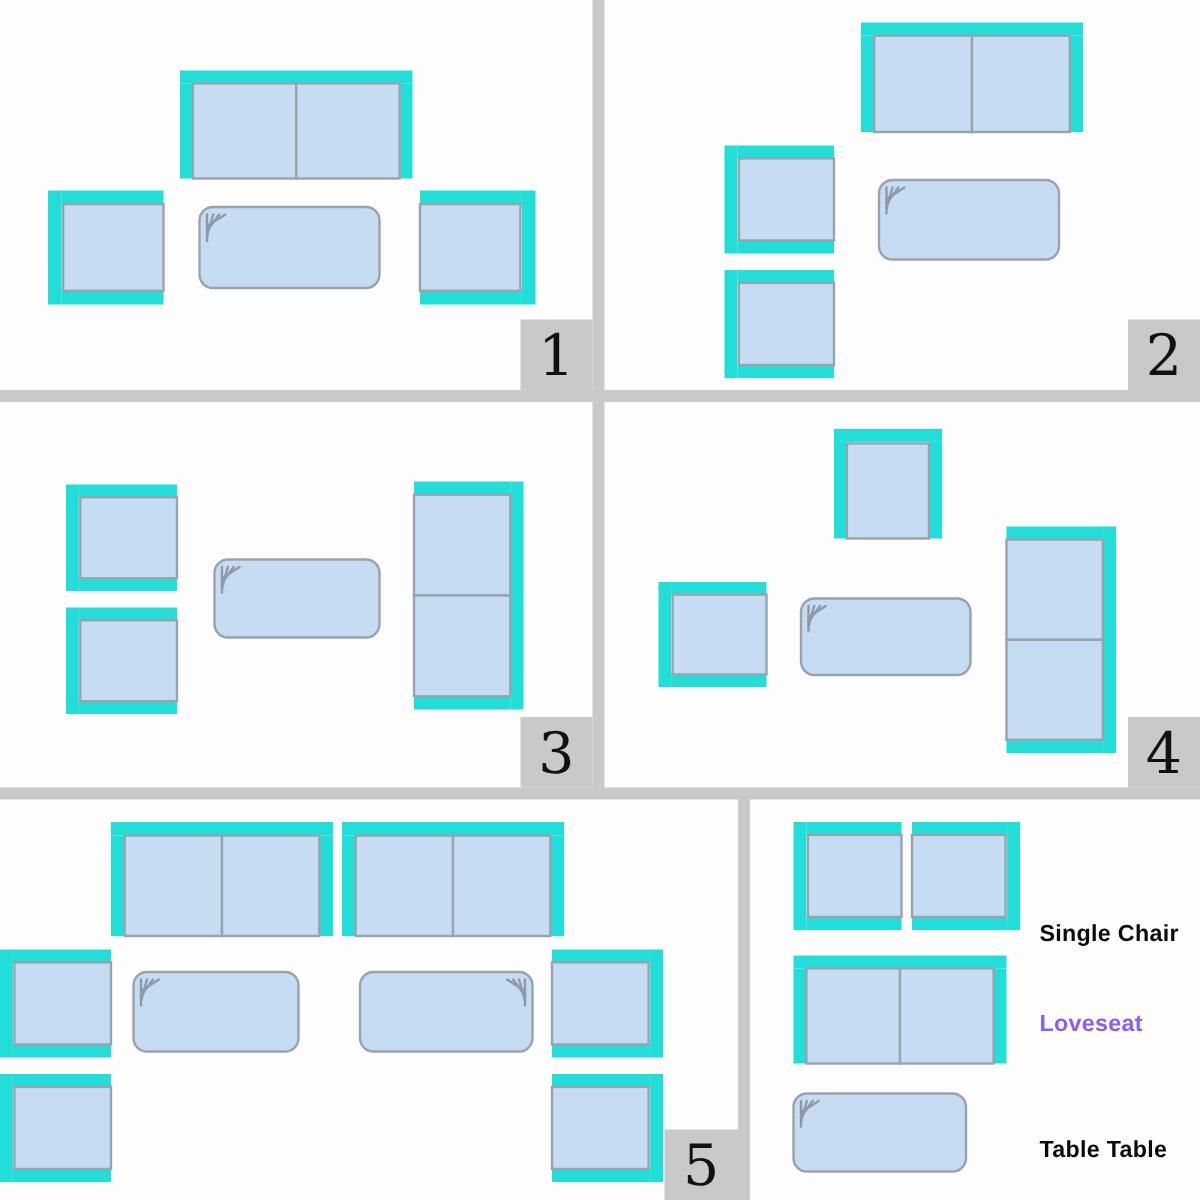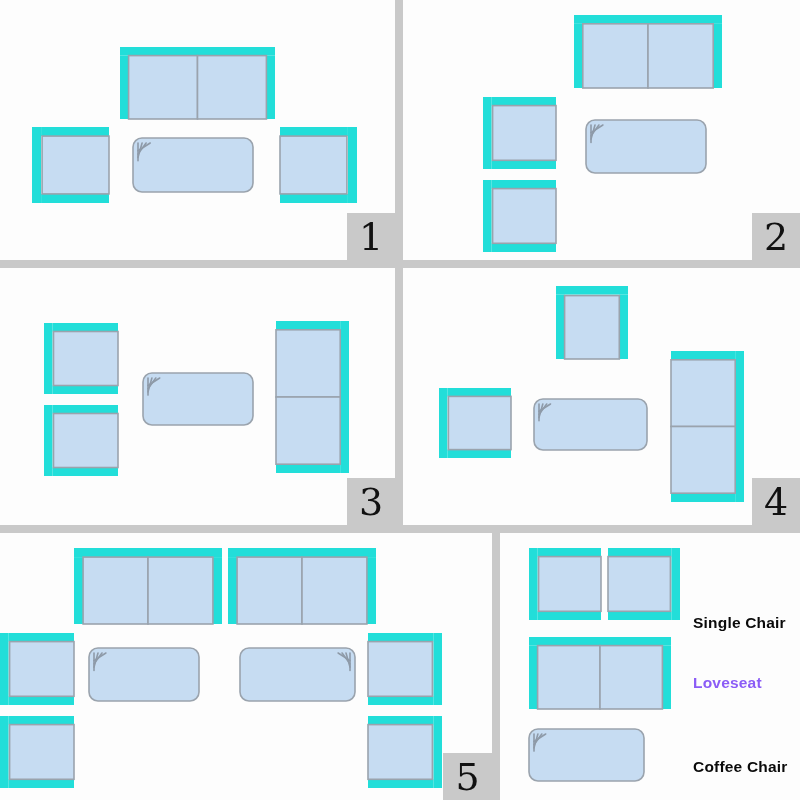--- a/index.html
+++ b/index.html
@@ -268,15 +268,15 @@
         <g>
           <rect x="29.0" y="196.0" width="115" height="52" rx="9" ry="9" fill="#c6dcf2" stroke="#9aa3ad" stroke-width="1.6"></rect>
           <line x1="34.0" y1="201.0" x2="34.0" y2="218.1" stroke="#8e9aa8" stroke-width="1.6" stroke-linecap="round"></line>
           <line x1="37.9" y1="201.0" x2="34.0" y2="214.9" stroke="#8e9aa8" stroke-width="1.6" stroke-linecap="round"></line>
           <line x1="41.8" y1="201.0" x2="34.0" y2="211.7" stroke="#8e9aa8" stroke-width="1.6" stroke-linecap="round"></line>
           <line x1="45.7" y1="201.0" x2="34.0" y2="208.5" stroke="#8e9aa8" stroke-width="1.6" stroke-linecap="round"></line>
         </g>
       </svg>
       <div class="legend-label" style="left: 193px; top: 81px; color: rgb(10, 10, 10);">Single Chair</div>
       <div class="legend-label" style="left: 193px; top: 141px; color: #8b5cf6;">Loveseat</div>
-      <div class="legend-label" style="left: 193px; top: 225px; color: rgb(10, 10, 10);">Coffee Chair</div>
+      <div class="legend-label" style="left: 193px; top: 225px; color: rgb(10, 10, 10);">Table Table</div>
     </div>
   </div>
 
 </body></html>

